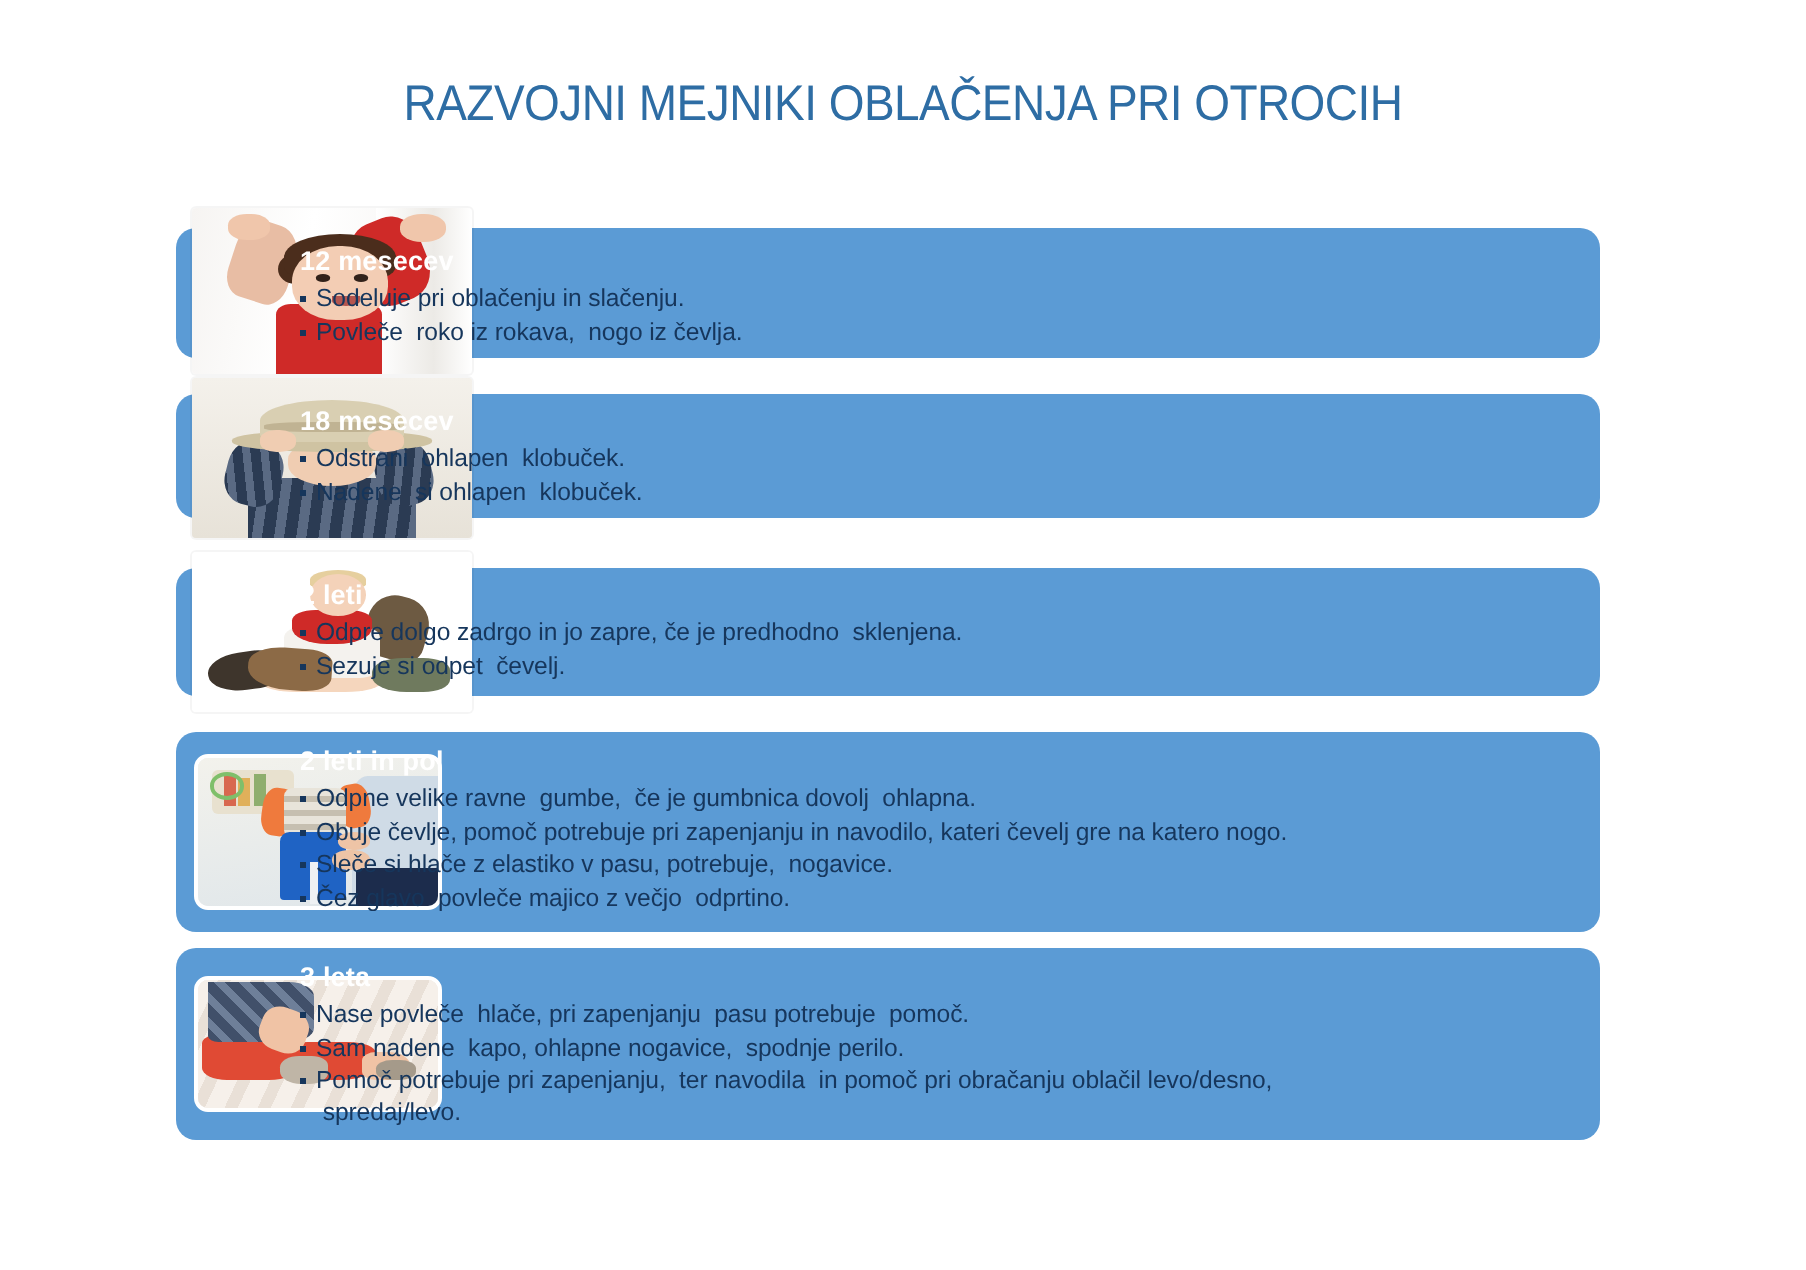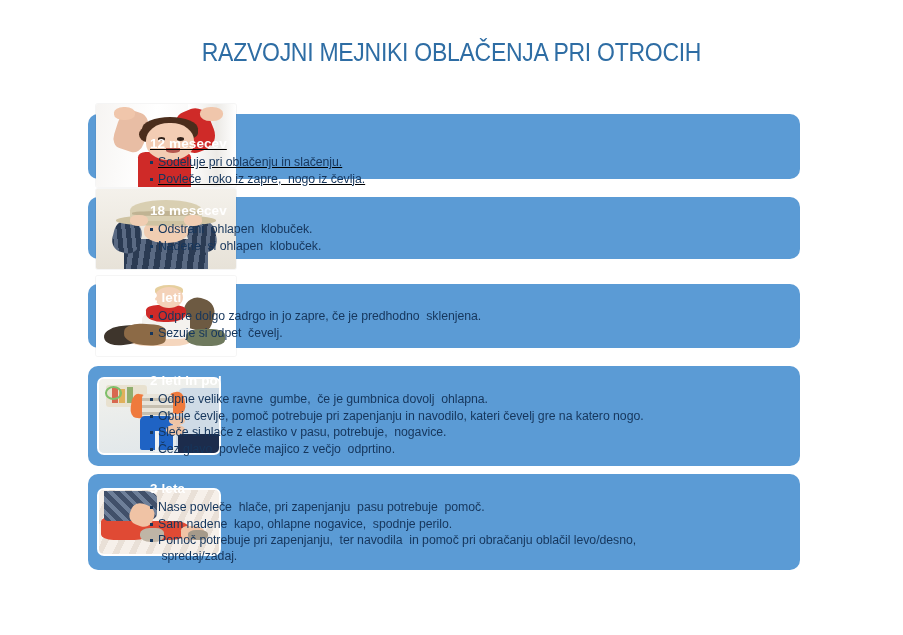--- a/index.html
+++ b/index.html
@@ -266,25 +266,25 @@
           <div class="hairb"></div>
           <div class="hair"></div>
         <div class="head"></div>
           <div class="eye1"></div>
           <div class="eye2"></div>
         <div class="mouth"></div>
           <div class="handR"></div>
           <div class="handL"></div>
       </div>
     </div>
-    <div class="bar-text" style="top:32px;text-decoration:underline;">
+    <div class="bar-text" style="top:19px;">
       <div class="age-heading">12 mesecev</div>
       <ul class="bullets">
         <li>Sodeluje pri oblačenju in slačenju.</li>
-        <li>Povleče  roko iz zapre,  nogo iz čevlja.</li>
+        <li>Povleče  roko iz rokava,  nogo iz čevlja.</li>
       </ul>
     </div>
   </div>
 
   <div class="row" style="height:87px;">
     <div class="bar" style="top:8px; height:62px;"></div>
     <div class="photo big" style="top:0px; height:80px;">
       <div class="scene s2">
         <div class="bg"></div>
           <div class="stripes"></div>
@@ -376,18 +376,18 @@
         <div class="shoeA"></div>
           <div class="shoeB"></div>
       </div>
     </div>
     <div class="bar-text" style="top:7px;">
       <div class="age-heading">3 leta</div>
       <ul class="bullets">
         <li>Nase povleče  hlače, pri zapenjanju  pasu potrebuje  pomoč.</li>
         <li>Sam nadene  kapo, ohlapne nogavice,  spodnje perilo.</li>
         <li>Pomoč potrebuje pri zapenjanju,  ter navodila  in pomoč pri obračanju oblačil levo/desno,
- spredaj/zadaj.</li>
+ spredaj/levo.</li>
       </ul>
     </div>
   </div>
 
 </div>
 
 </body></html>

